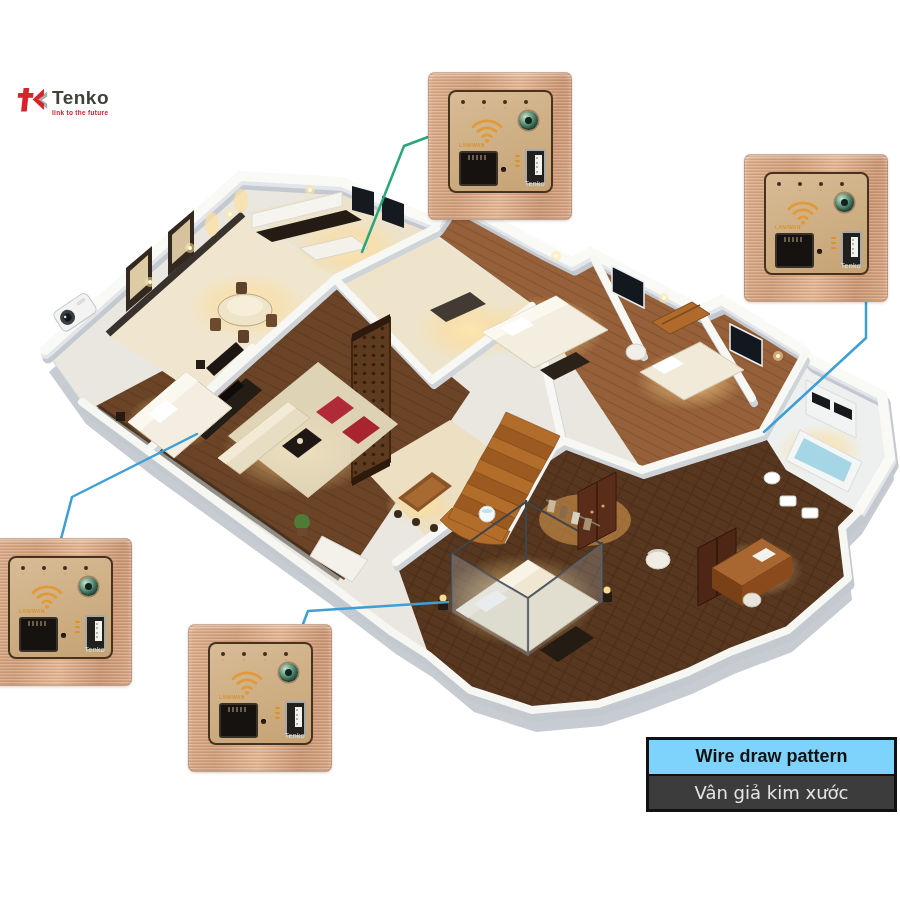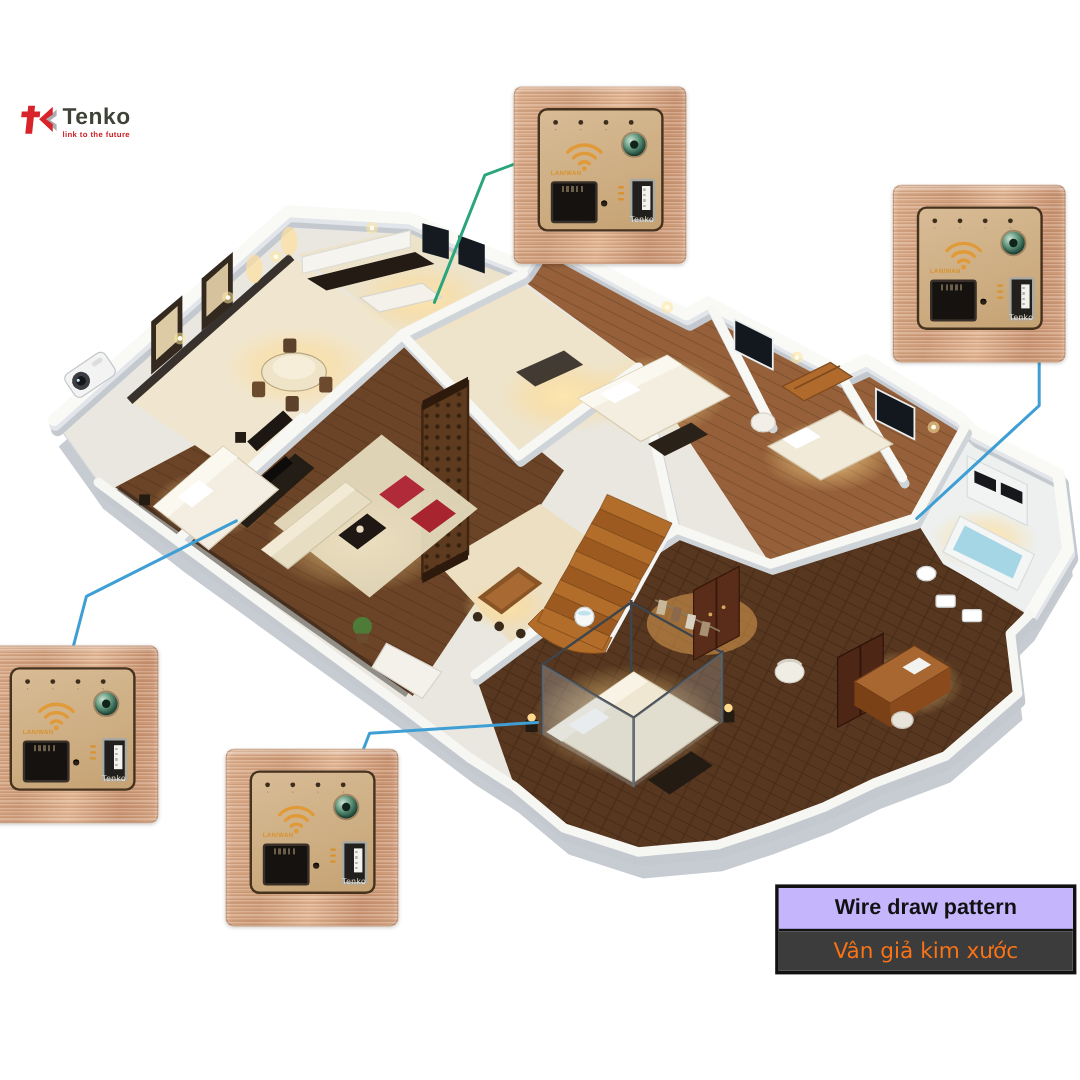--- a/index.html
+++ b/index.html
@@ -52,24 +52,24 @@
   .plate-brand{position:absolute;right:6px;bottom:4px;font-size:7px;color:rgba(252,238,218,.85);letter-spacing:.3px;}
 
   
   .label-box{position:absolute;left:646px;top:737px;width:251px;height:75px;display:flex;
     border:3px solid #111;background:#fff;box-sizing:border-box;}
   .label-left{width:85px;border-right:3px solid #111;display:flex;flex-direction:column;
     align-items:center;justify-content:center;background:#fff;box-sizing:border-box;}
   .label-model{font-size:20px;font-weight:bold;color:#111;line-height:22px;}
   .label-variant{font-size:18px;font-weight:bold;color:#111;line-height:20px;}
   .label-right{flex:1;display:flex;flex-direction:column;}
-  .label-row-en{flex:1;background:#c4b5fd;border-bottom:2px solid #111;display:flex;align-items:center;justify-content:center;
+  .label-row-en{flex:1;background:#7dd3fc;border-bottom:2px solid #111;display:flex;align-items:center;justify-content:center;
     font-size:18px;font-weight:bold;color:#111;}
   .label-row-vi{flex:1;background:#3c3c3c;display:flex;align-items:center;justify-content:center;
-    font-size:18px;color:#f97316;font-family:"DejaVu Sans","Liberation Sans",sans-serif;}
+    font-size:18px;color:#e5e5e5;font-family:"DejaVu Sans","Liberation Sans",sans-serif;}
 </style>
 </head>
 <body>
 
 <div class="stage">
 
   <svg class="fp-svg" viewBox="0 0 900 900">
     <defs>
       <radialGradient id="glowG" cx="50%" cy="50%" r="50%">
         <stop offset="0" stop-color="#ffe7ae" stop-opacity=".9"></stop>

